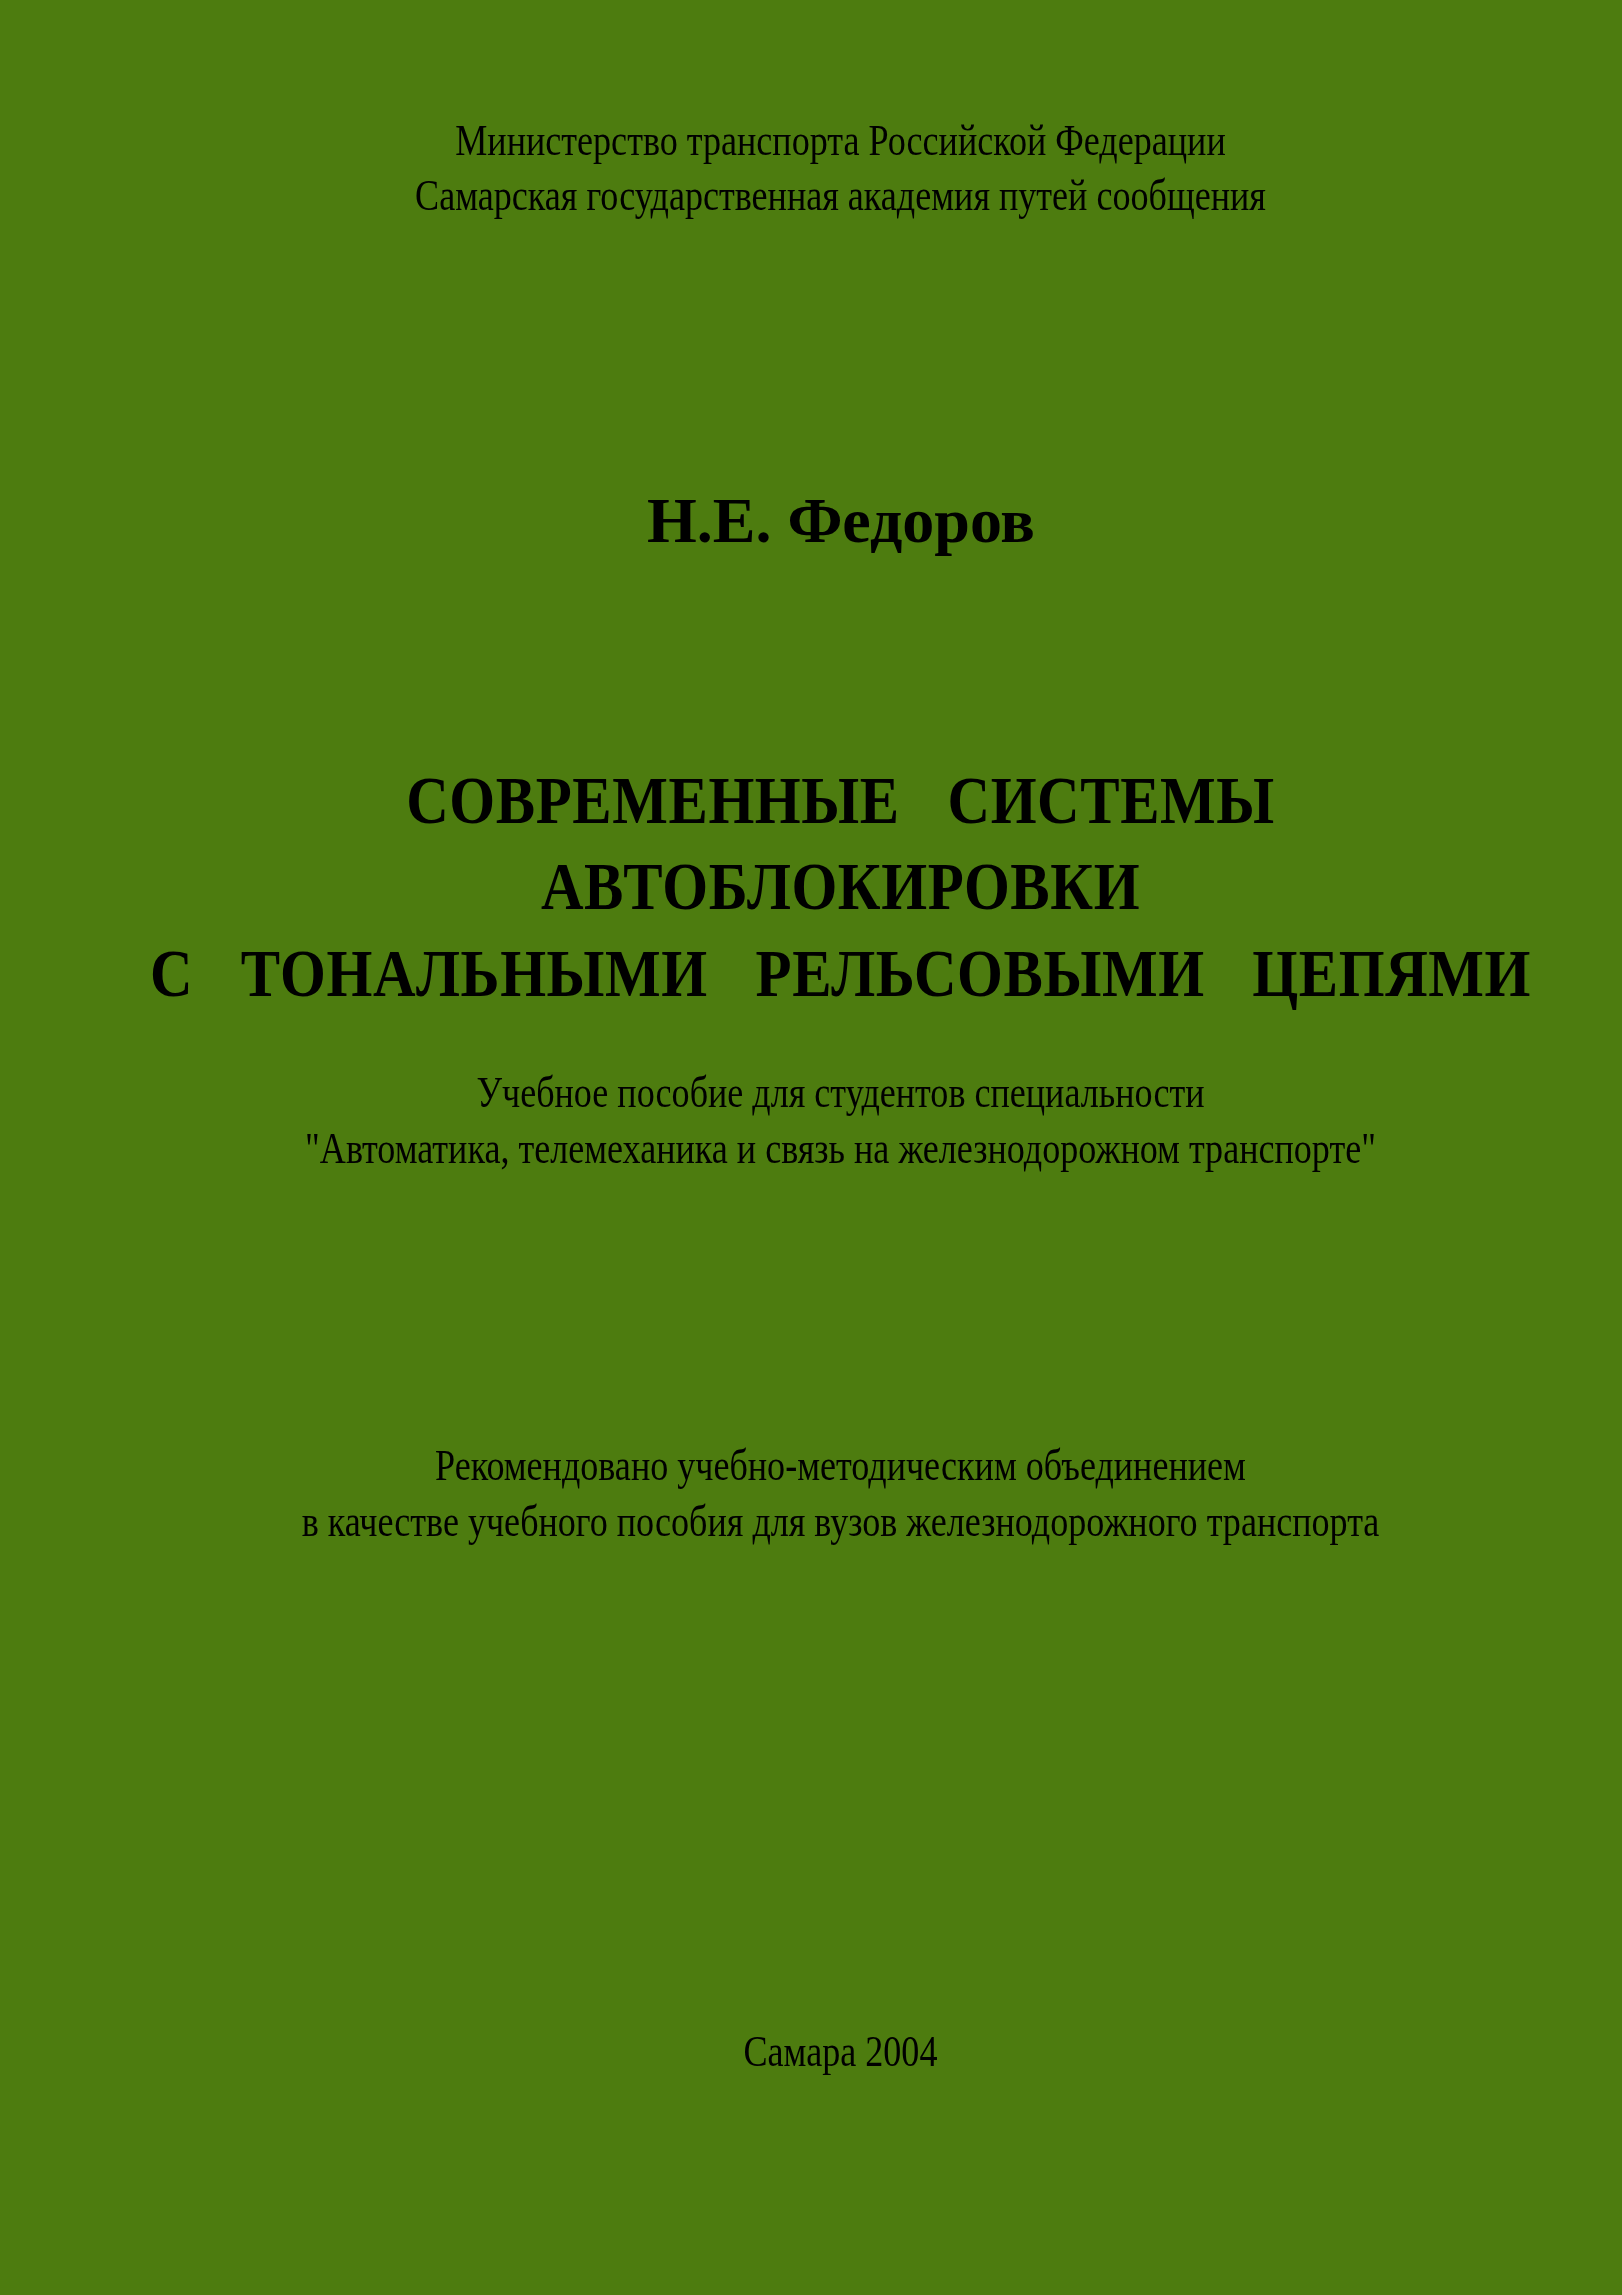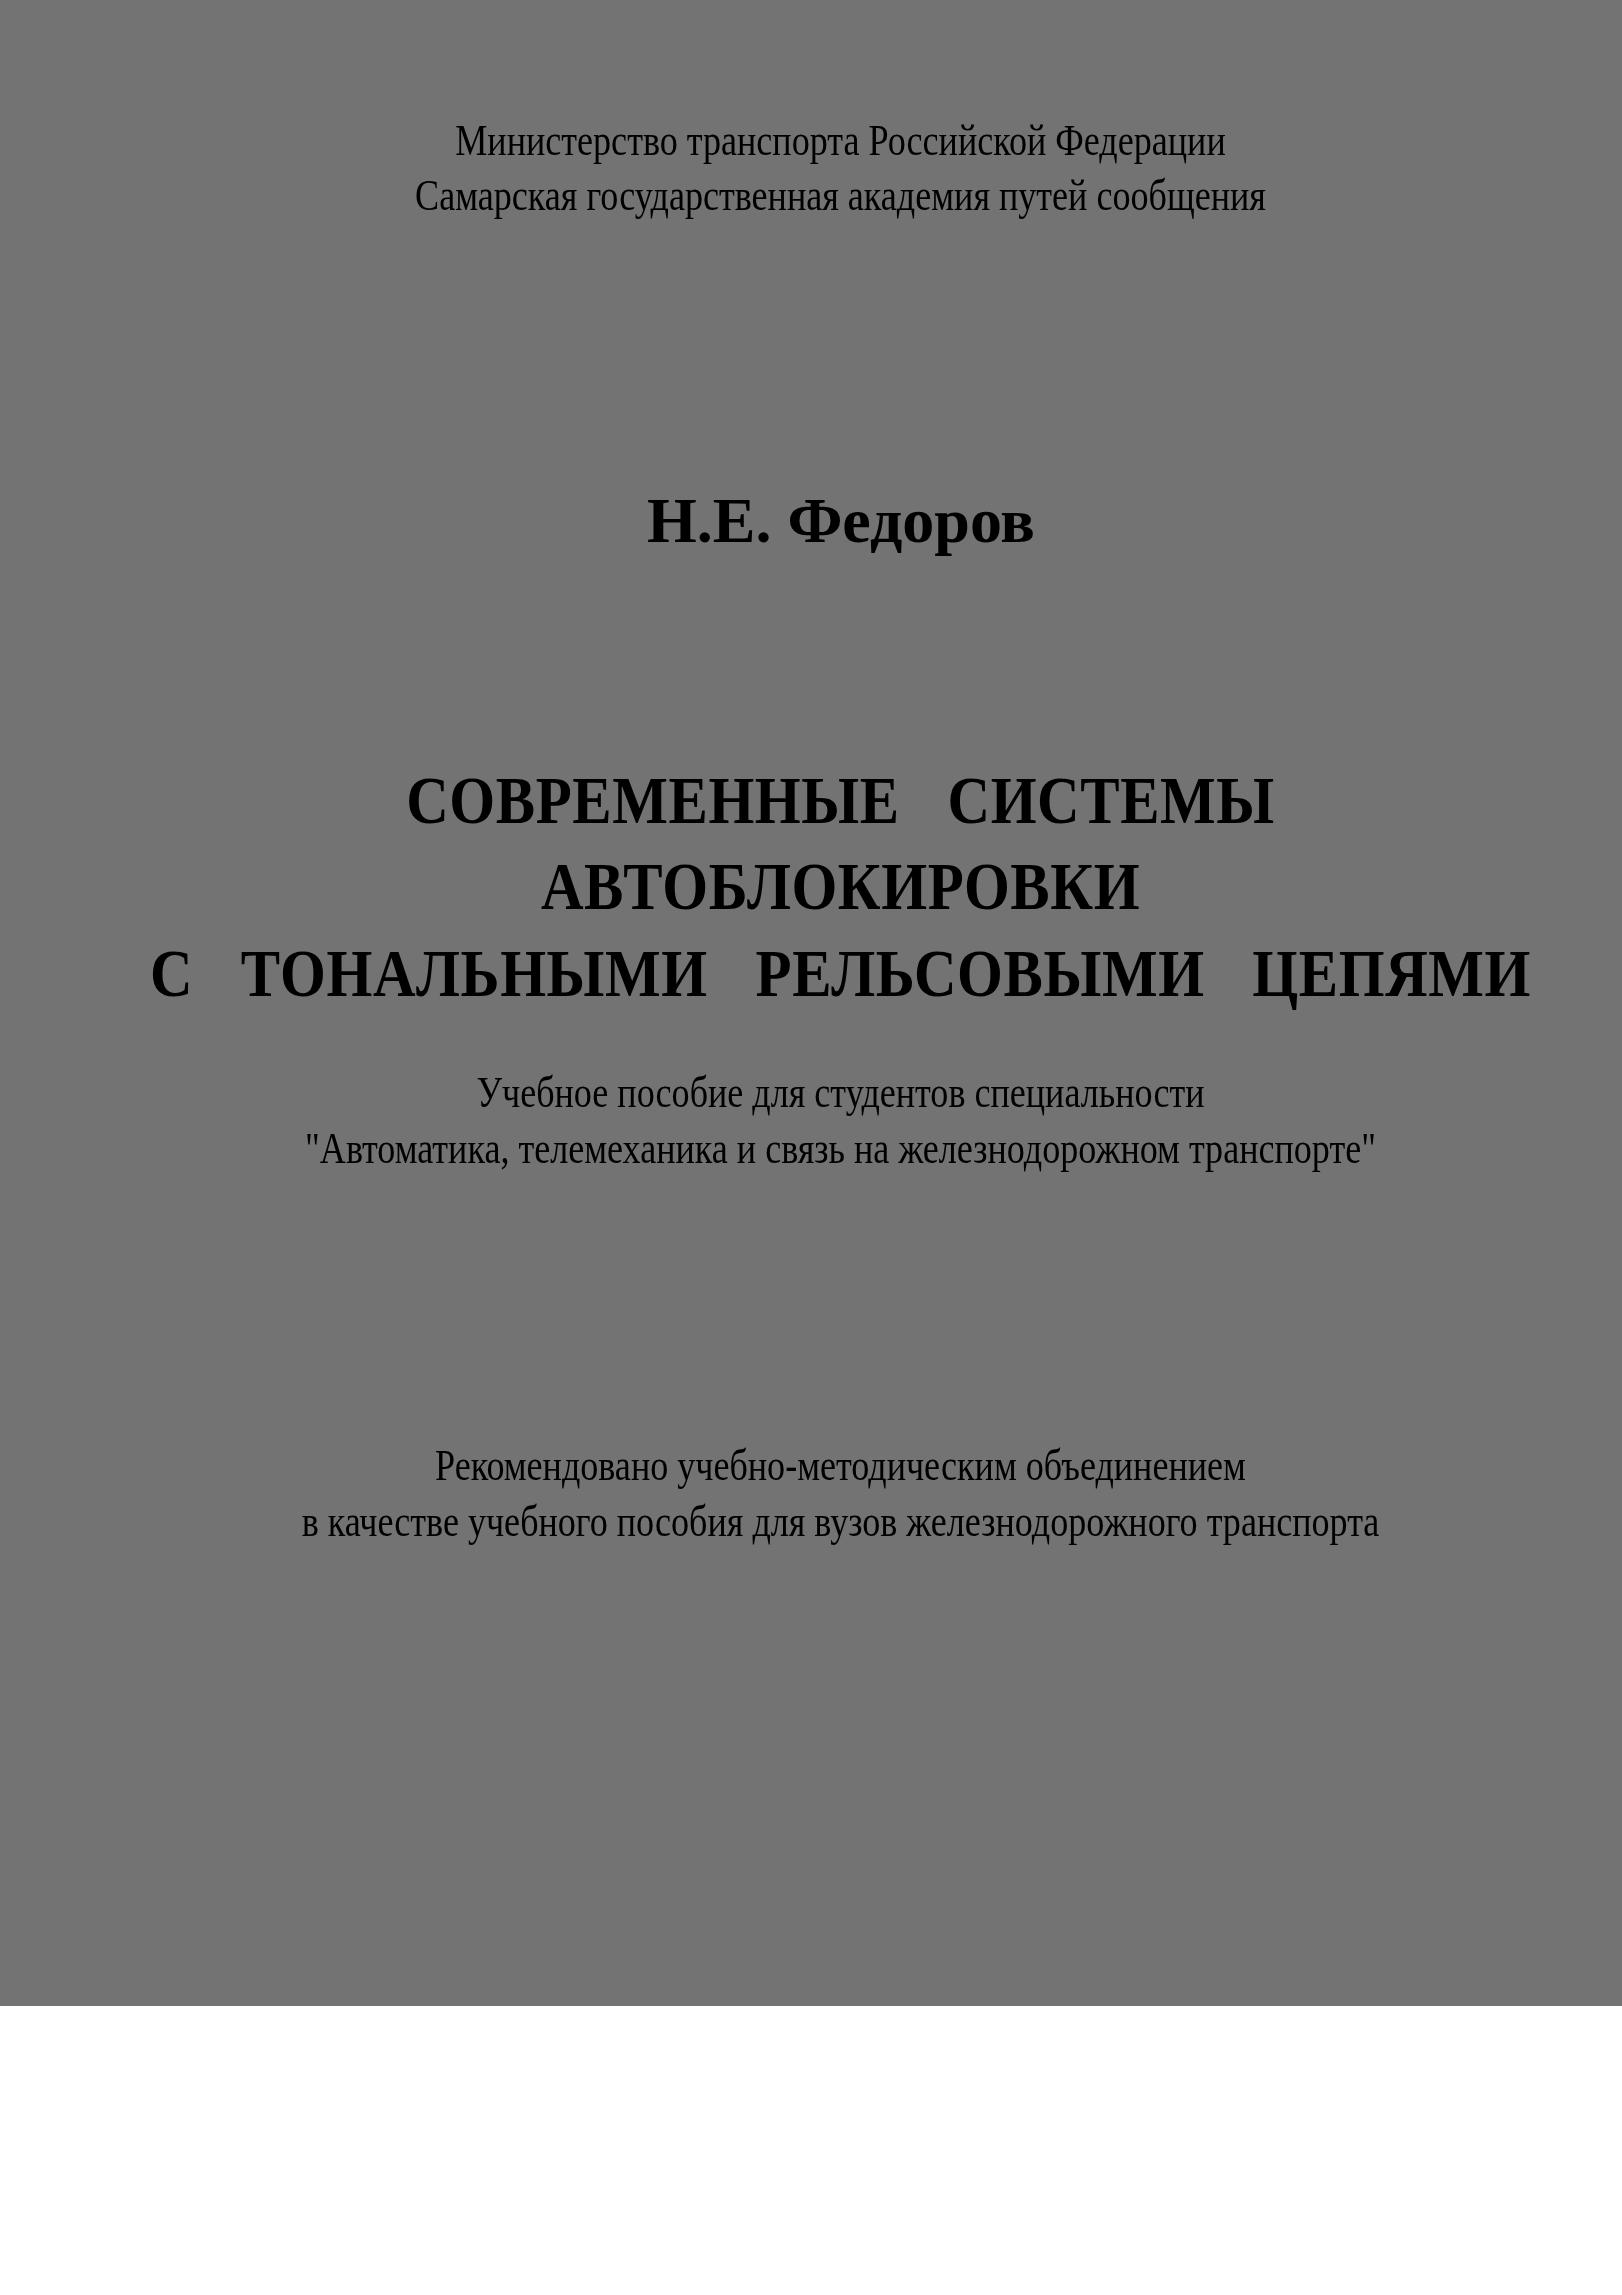--- a/index.html
+++ b/index.html
@@ -3,22 +3,22 @@
 <meta charset="utf-8">
 <style>
   html, body {
     margin: 0;
     padding: 0;
     background: #ffffff;
   }
   .page {
     position: relative;
     width: 1623px;
-    height: 2006px;
-    background: #737373;
+    height: 2295px;
+    background: #4d7c0f;
     color: #000000;
     font-family: "Liberation Serif", "DejaVu Serif", serif;
     overflow: hidden;
   }
   
   .content {
     position: absolute;
     left: 29.4px;
     top: 0;
     width: 1623px;

